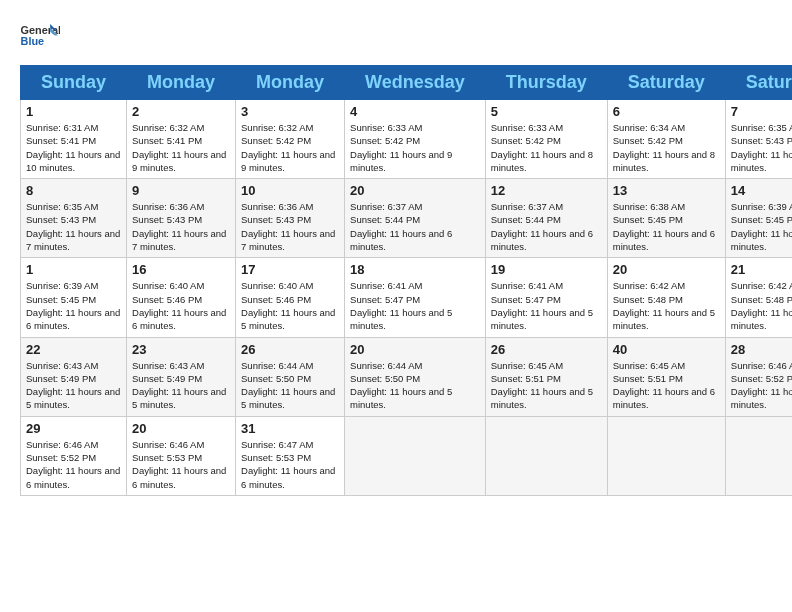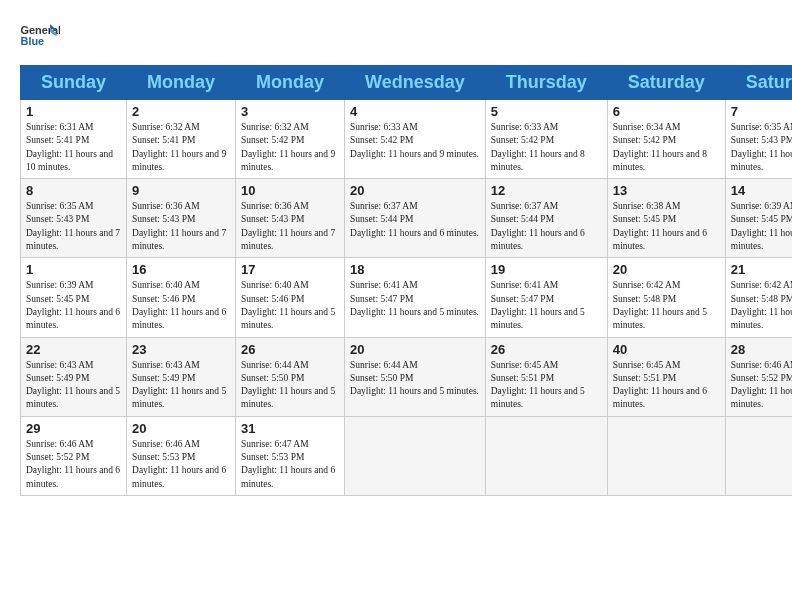--- a/index.html
+++ b/index.html
@@ -72,21 +72,20 @@
     .day-num {
       font-size: 13px;
       font-weight: bold;
       display: block;
       margin-bottom: 2px;
     }
     .day-detail {
       font-size: 9.5px;
       line-height: 1.4;
       color: #222;
-      font-family: Liberation Serif, serif;
     }
     .empty-cell {
       background: #f5f5f5 !important;
     }
   </style>
 </head>
 <body>
 
 <div class="header">
   <div class="logo">

